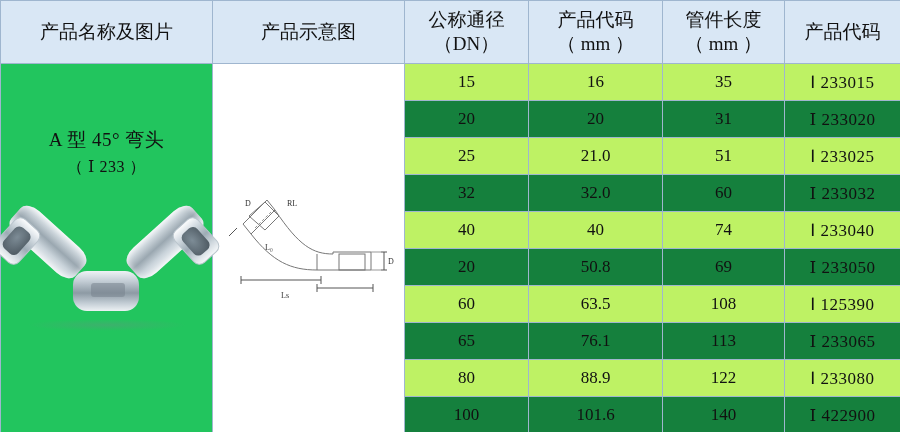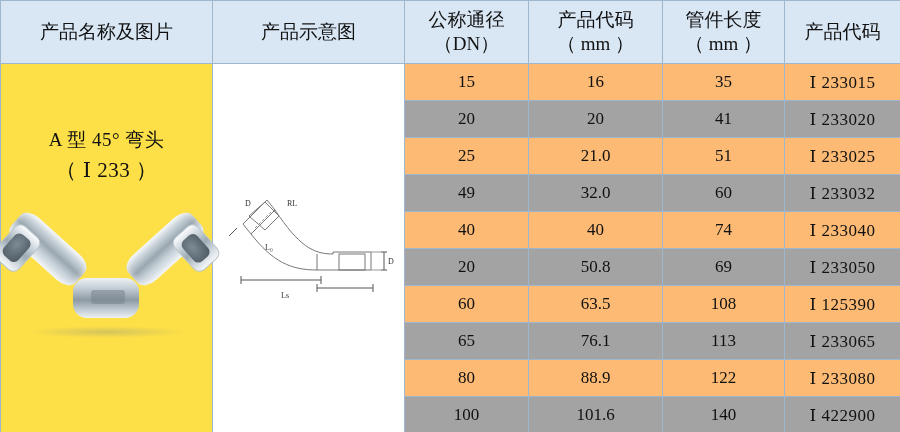--- a/index.html
+++ b/index.html
@@ -45,28 +45,29 @@
     display: block;
   }
   tbody tr {
     height: 37px;
   }
   tbody td {
     font-size: 17px;
     color: #111;
   }
   tr.alt td.datacell {
-    background: #a3a3a3;
+    background: #15803d;
   }
   tr.plain td.datacell {
-    background: #fdba74;
+    background: #bef264;
+    font-family: Liberation Serif, serif;
   }
   
   td.product-cell {
-    background: #fde047;
+    background: #22c55e;
     padding: 0;
   }
   td.diagram-cell {
     background: #ffffff;
     padding: 0;
   }
   .product-inner {
     width: 100%;
     height: 100%;
     display: flex;
@@ -77,21 +78,21 @@
     box-sizing: border-box;
   }
   .product-title {
     font-size: 19px;
     line-height: 1.5;
     color: #111;
     letter-spacing: 0.5px;
   }
   .product-title .t2 {
     display: block;
-    font-size: 21px;
+    font-size: 16px;
   }
   .photo-wrap {
     margin-top: 14px;
     width: 215px;
     height: 150px;
     position: relative;
   }
   
   .elbow {
     position: absolute;
@@ -270,33 +271,33 @@
         </td>
         <td class="datacell">15</td>
         <td class="datacell">16</td>
         <td class="datacell">35</td>
         <td class="datacell code-cell">Ⅰ 233015</td>
       </tr>
 
       <tr class="alt">
         <td class="datacell">20</td>
         <td class="datacell">20</td>
-        <td class="datacell">41</td>
+        <td class="datacell">31</td>
         <td class="datacell code-cell">Ⅰ 233020</td>
       </tr>
 
       <tr class="plain">
         <td class="datacell">25</td>
         <td class="datacell">21.0</td>
         <td class="datacell">51</td>
         <td class="datacell code-cell">Ⅰ 233025</td>
       </tr>
 
       <tr class="alt">
-        <td class="datacell">49</td>
+        <td class="datacell">32</td>
         <td class="datacell">32.0</td>
         <td class="datacell">60</td>
         <td class="datacell code-cell">Ⅰ 233032</td>
       </tr>
 
       <tr class="plain">
         <td class="datacell">40</td>
         <td class="datacell">40</td>
         <td class="datacell">74</td>
         <td class="datacell code-cell">Ⅰ 233040</td>

